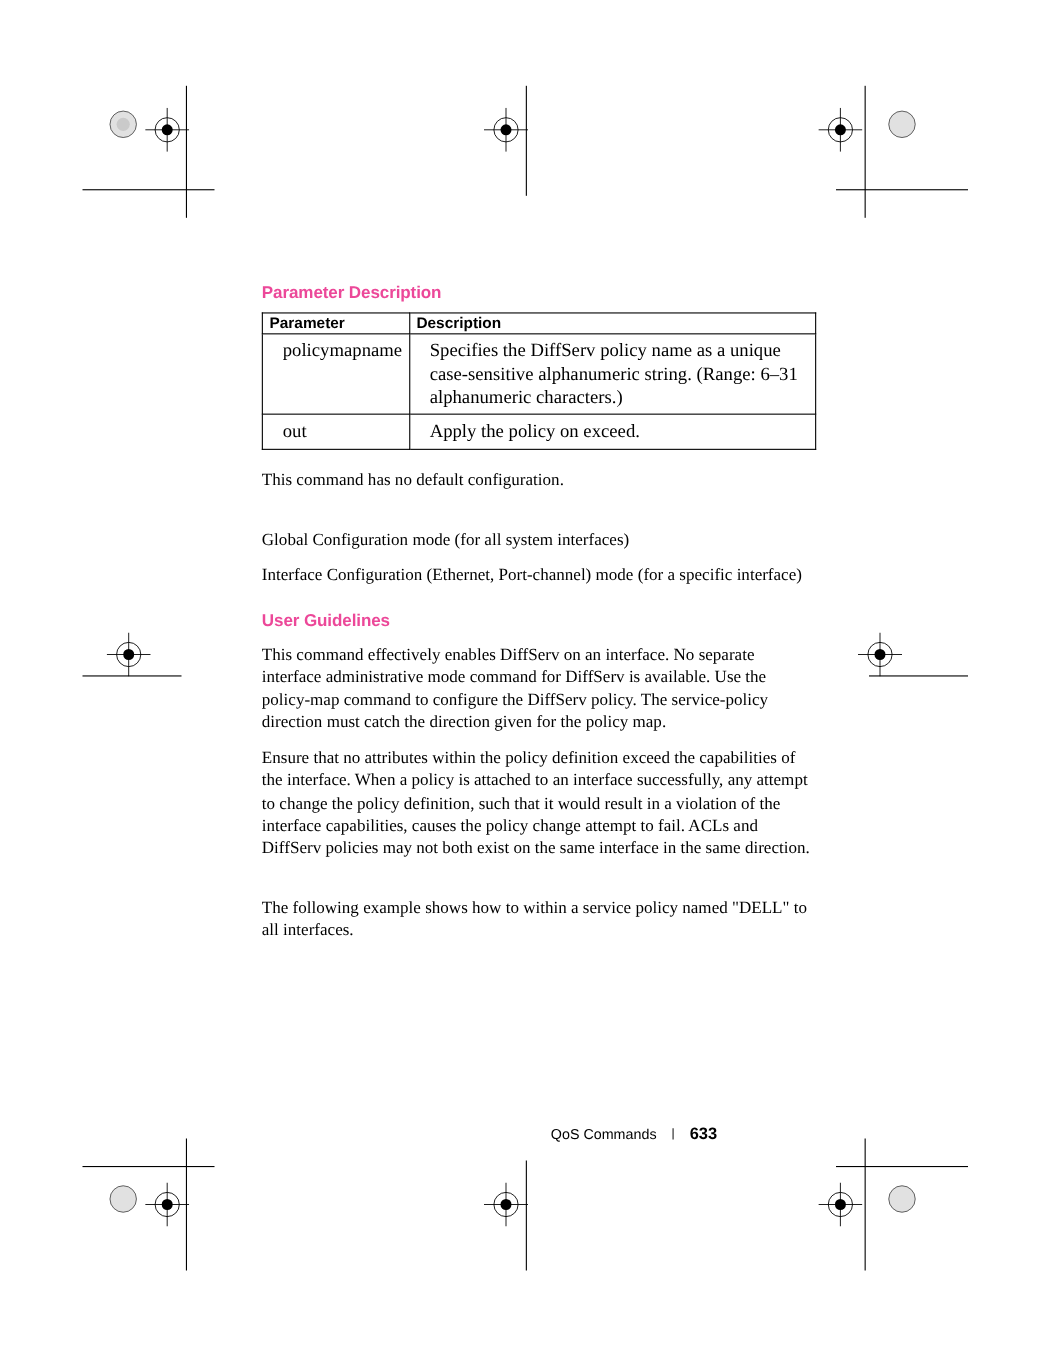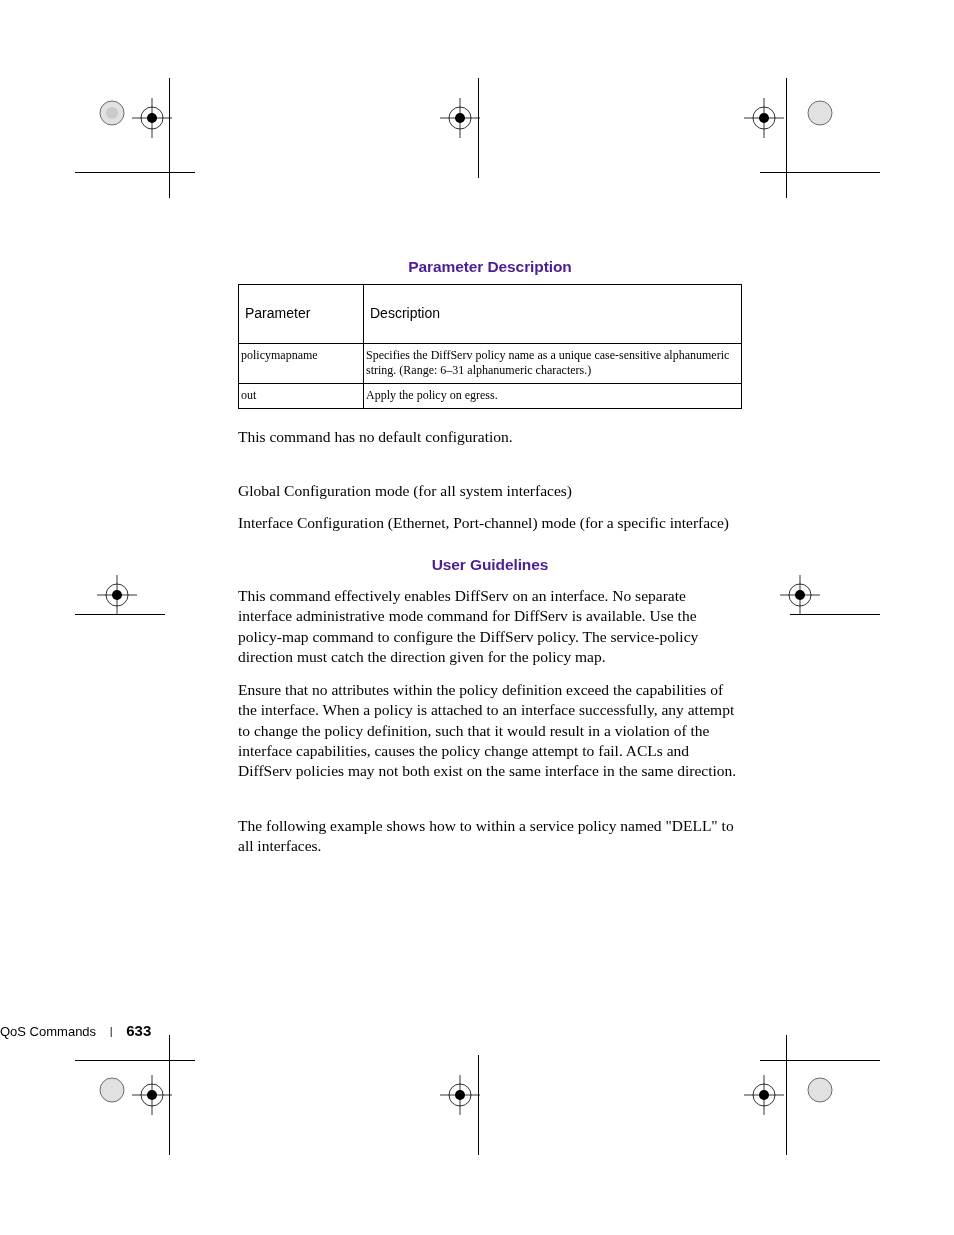--- a/index.html
+++ b/index.html
@@ -18,56 +18,56 @@
     left: 238px;
     top: 258px;
     width: 504px;
   }
   h2 {
     font-family: "Helvetica Neue", Helvetica, Arial, sans-serif;
     font-weight: bold;
     font-size: 15.5px;
     margin: 0 0 8px 0;
     letter-spacing: -0.1px;
-    color: #4c1d95;
-    text-align: center;
+    color: #ec4899;
   }
   table.param {
     border-collapse: collapse;
     width: 100%;
     margin-bottom: 18px;
   }
   table.param th, table.param td {
     border: 1px solid #000;
     text-align: left;
     vertical-align: top;
-    padding: 4px 6px 5px 2px;
-    font-size: 12px;
+    padding: 4px 6px 5px 18px;
+    font-size: 17px;
     line-height: 1.25;
   }
   table.param th {
     font-family: "Helvetica Neue", Helvetica, Arial, sans-serif;
-    font-weight: normal;
+    font-weight: bold;
     font-size: 14px;
-    padding: 20px 6px;
+    padding: 0 6px;
   }
   table.param col.c1 { width: 125px; }
   p {
     font-size: 15.5px;
     line-height: 1.32;
     margin: 12px 0 10px 0;
   }
   .section-gap { height: 12px; }
   .footer {
     position: absolute;
     left: 0;
     width: 954px;
     top: 1022px;
     font-family: "Helvetica Neue", Helvetica, Arial, sans-serif;
     font-size: 13px;
+    text-align: right;
     padding-right: 302px;
     box-sizing: border-box;
   }
   .footer .sep {
     display: inline-block;
     margin: 0 10px;
     font-weight: normal;
     font-size: 11px;
     position: relative;
     top: -1px;
@@ -132,21 +132,21 @@
         <th>Description</th>
       </tr>
     </thead>
     <tbody>
       <tr>
         <td>policymapname</td>
         <td>Specifies the DiffServ policy name as a unique case-sensitive alphanumeric string. (Range: 6–31 alphanumeric characters.)</td>
       </tr>
       <tr>
         <td>out</td>
-        <td>Apply the policy on egress.</td>
+        <td>Apply the policy on exceed.</td>
       </tr>
     </tbody>
   </table>
 
   <p>This command has no default configuration.</p>
 
   <div class="section-gap"></div>
 
   <p>Global Configuration mode (for all system interfaces)</p>
   <p>Interface Configuration  (Ethernet, Port-channel) mode (for a specific interface)</p>

